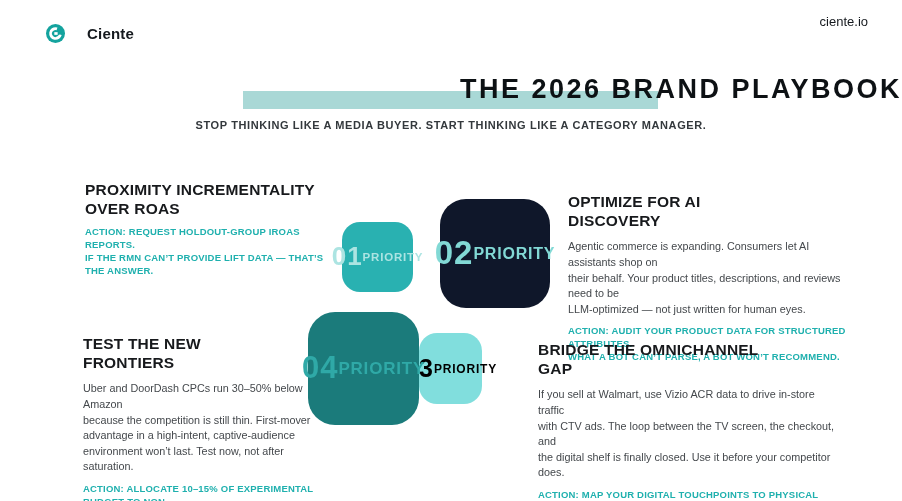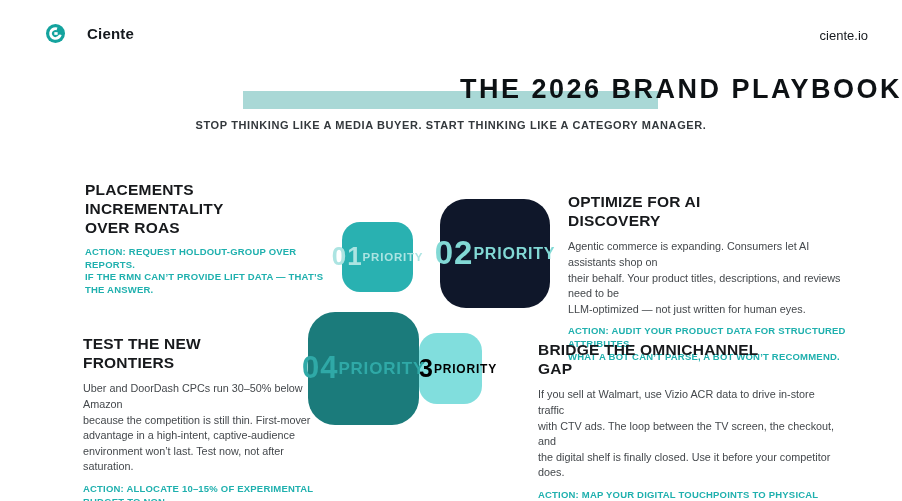--- a/index.html
+++ b/index.html
@@ -9,21 +9,21 @@
     background: #ffffff;
     font-family: "Liberation Sans", sans-serif;
     overflow: hidden;
     width: 902px; height: 501px;
   }
 
   
   .logo { position: absolute; left: 46px; top: 24px; display: flex; align-items: center; gap: 22px; }
   .logo-icon { width: 19px; height: 19px; display: block; }
   .logo-text { font-size: 15px; font-weight: 700; color: #15191e; letter-spacing: 0.2px; }
-  .website { position: absolute; right: 34px; top: 28px; font-size: 13px; color: #15191e; }
+  .website { position: absolute; right: 34px; top: 14px; font-size: 13px; color: #15191e; }
 
   
   .title-wrap { position: absolute; left: 0; top: 74px; width: 902px; text-align: right; }
   .title-highlight {
     position: absolute; left: 243px; top: 17px; width: 415px; height: 18px;
     background: #a9d8d6; z-index: 0;
   }
   .title {
     position: relative; z-index: 1;
     font-size: 27px; font-weight: 700; letter-spacing: 2.5px;
@@ -87,23 +87,23 @@
 </div>
 <div class="website">ciente.io</div>
 
 <div class="title-wrap">
   <div class="title-highlight"></div>
   <div class="title">THE 2026 BRAND PLAYBOOK</div>
 </div>
 <div class="subtitle">STOP THINKING LIKE A MEDIA BUYER. START THINKING LIKE A CATEGORY MANAGER.</div>
 
 <div class="section sec-1">
-  <h2>PLACEMENTS INCREMENTALITY
+  <h2>PROXIMITY INCREMENTALITY
 OVER ROAS</h2>
-  <div class="action">ACTION: REQUEST HOLDOUT-GROUP OVER REPORTS.
+  <div class="action">ACTION: REQUEST HOLDOUT-GROUP IROAS REPORTS.
 IF THE RMN CAN’T PROVIDE LIFT DATA — THAT’S THE ANSWER.</div>
 </div>
 
 <div class="section sec-2">
   <h2>OPTIMIZE FOR AI
 DISCOVERY</h2>
   <div class="body">Agentic commerce is expanding. Consumers let AI assistants shop on
 their behalf. Your product titles, descriptions, and reviews need to be
 LLM-optimized — not just written for human eyes.</div>
   <div class="action">ACTION: AUDIT YOUR PRODUCT DATA FOR STRUCTURED ATTRIBUTES.

